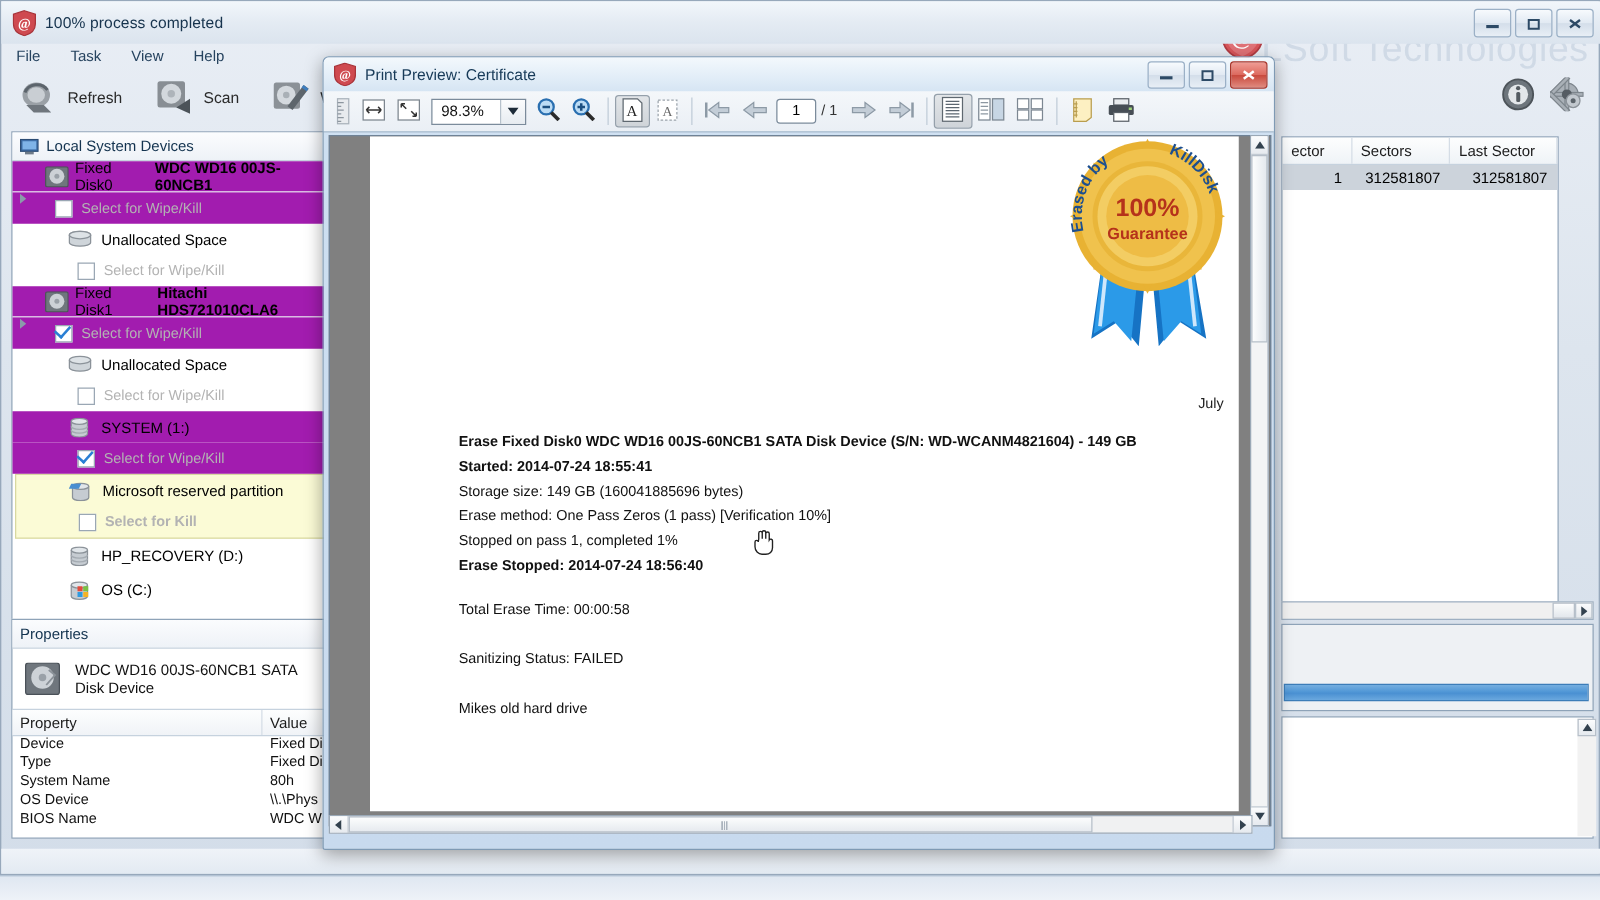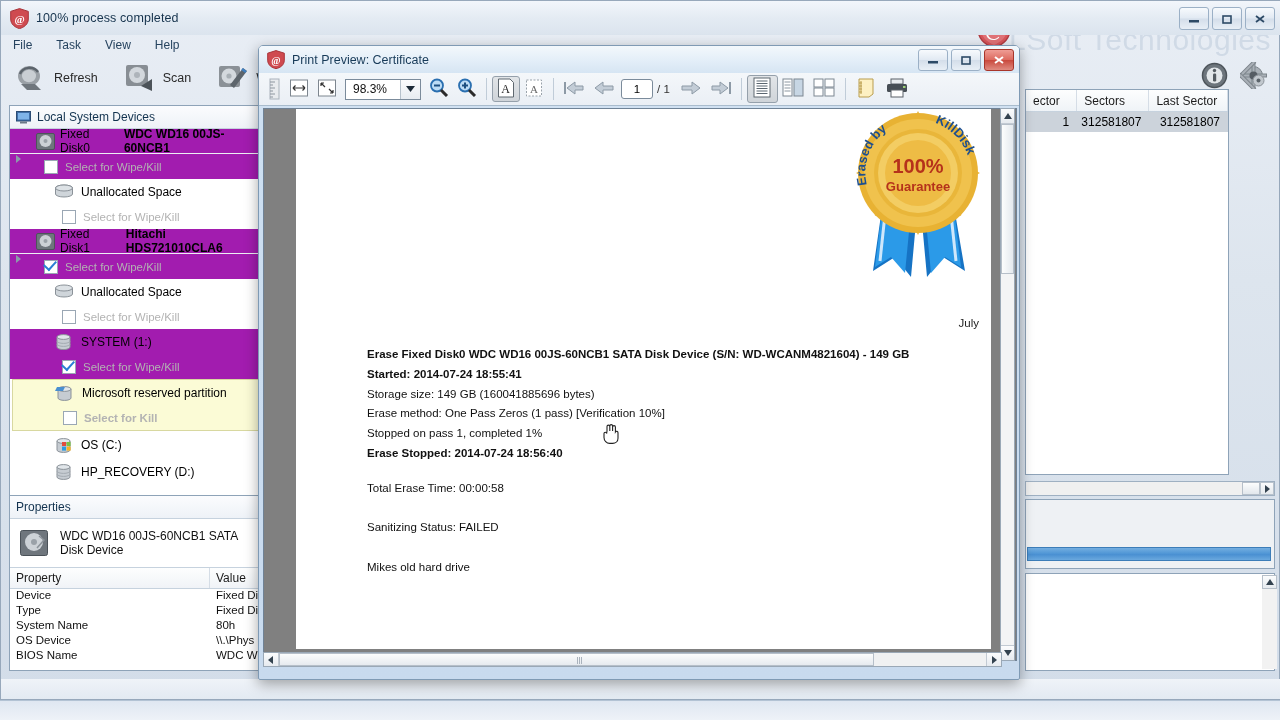--- a/index.html
+++ b/index.html
@@ -104,21 +104,21 @@
     background:linear-gradient(180deg,#fdfefe,#f0f3f7);font-size:12px;color:#1b1b1b;
   }
   .pp-colhdr span{padding-left:6px;display:flex;align-items:center;}
   .pp-col1{width:200px;border-right:1px solid #d5dde6;box-sizing:border-box;}
   .pp-col2{flex:1;}
   .pp-row{height:15px;display:flex;font-size:11.5px;color:#111;}
   .pp-row .c1{width:200px;padding-left:6px;box-sizing:border-box;}
   .pp-row .c2{flex:1;padding-left:6px;box-sizing:border-box;white-space:nowrap;overflow:hidden;}
   
   #right-grid{
-    position:absolute;left:1024px;top:88px;width:204px;height:386px;
+    position:absolute;left:1024px;top:108px;width:222px;height:386px;
     background:#fff;border:1px solid #8ea3b8;box-sizing:border-box;overflow:hidden;
   }
   .grid-head{
     height:21px;display:flex;border-bottom:1px solid #c6d2de;
     background:linear-gradient(180deg,#fdfefe,#eff3f7);font-size:12px;
   }
   .grid-head div{
     padding-left:7px;display:flex;align-items:center;border-right:1px solid #d5dde6;
     box-sizing:border-box;color:#1b1b1b;
   }
@@ -475,43 +475,43 @@
         </div>
         <div class="tree-row" style="padding-left:50px;">
           <span class="cb"></span>
           <span class="sel-text" style="margin-left:7px;font-weight:bold;">Select for Kill</span>
         </div>
       </div>
 
       <div class="tree-row" style="padding-left:44px;height:27px;">
         <span class="disc-ico">
           <svg width="20" height="16" viewBox="0 0 20 16">
+            <path d="M3 3 V13 A6.5 2.4 0 0 0 16 13 V3" fill="#c6ccd2" stroke="#8b9299"></path>
+            <ellipse cx="9.5" cy="3" rx="6.5" ry="2.4" fill="#e1e6ea" stroke="#8b9299"></ellipse>
+            <path d="M3 7 A6.5 2.4 0 0 0 16 7" fill="none" stroke="#a4abb2"></path>
+            <path d="M3 10 A6.5 2.4 0 0 0 16 10" fill="none" stroke="#a4abb2"></path>
+          </svg>
+        </span>
+        <span style="margin-left:7px;">HP_RECOVERY (D:)</span>
+      </div>
+
+      <div class="tree-row" style="padding-left:44px;height:27px;">
+        <span class="disc-ico">
+          <svg width="20" height="16" viewBox="0 0 20 16">
             <path d="M3 4 V13 A6.5 2.4 0 0 0 16 13 V4" fill="#c6ccd2" stroke="#8b9299"></path>
             <ellipse cx="9.5" cy="4" rx="6.5" ry="2.4" fill="#e1e6ea" stroke="#8b9299"></ellipse>
             <g transform="translate(8,5)">
               <rect x="0" y="0" width="4" height="4" fill="#e24b3c"></rect>
               <rect x="4.6" y="0" width="4" height="4" fill="#7ac143"></rect>
               <rect x="0" y="4.6" width="4" height="4" fill="#2f9ae0"></rect>
               <rect x="4.6" y="4.6" width="4" height="4" fill="#f5b324"></rect>
             </g>
           </svg>
         </span>
         <span style="margin-left:7px;">OS (C:)</span>
-      </div>
-
-      <div class="tree-row" style="padding-left:44px;height:27px;">
-        <span class="disc-ico">
-          <svg width="20" height="16" viewBox="0 0 20 16">
-            <path d="M3 3 V13 A6.5 2.4 0 0 0 16 13 V3" fill="#c6ccd2" stroke="#8b9299"></path>
-            <ellipse cx="9.5" cy="3" rx="6.5" ry="2.4" fill="#e1e6ea" stroke="#8b9299"></ellipse>
-            <path d="M3 7 A6.5 2.4 0 0 0 16 7" fill="none" stroke="#a4abb2"></path>
-            <path d="M3 10 A6.5 2.4 0 0 0 16 10" fill="none" stroke="#a4abb2"></path>
-          </svg>
-        </span>
-        <span style="margin-left:7px;">HP_RECOVERY (D:)</span>
       </div>
     </div>
   </div>
 
   <div id="props-panel">
     <div id="pp-header">Properties</div>
     <div id="pp-device">
       <span class="big-hdd">
         <svg width="28" height="26" viewBox="0 0 28 26">
           <rect x="0.5" y="0.5" width="27" height="25" rx="2" fill="#6f767d" stroke="#4a5158"></rect>

